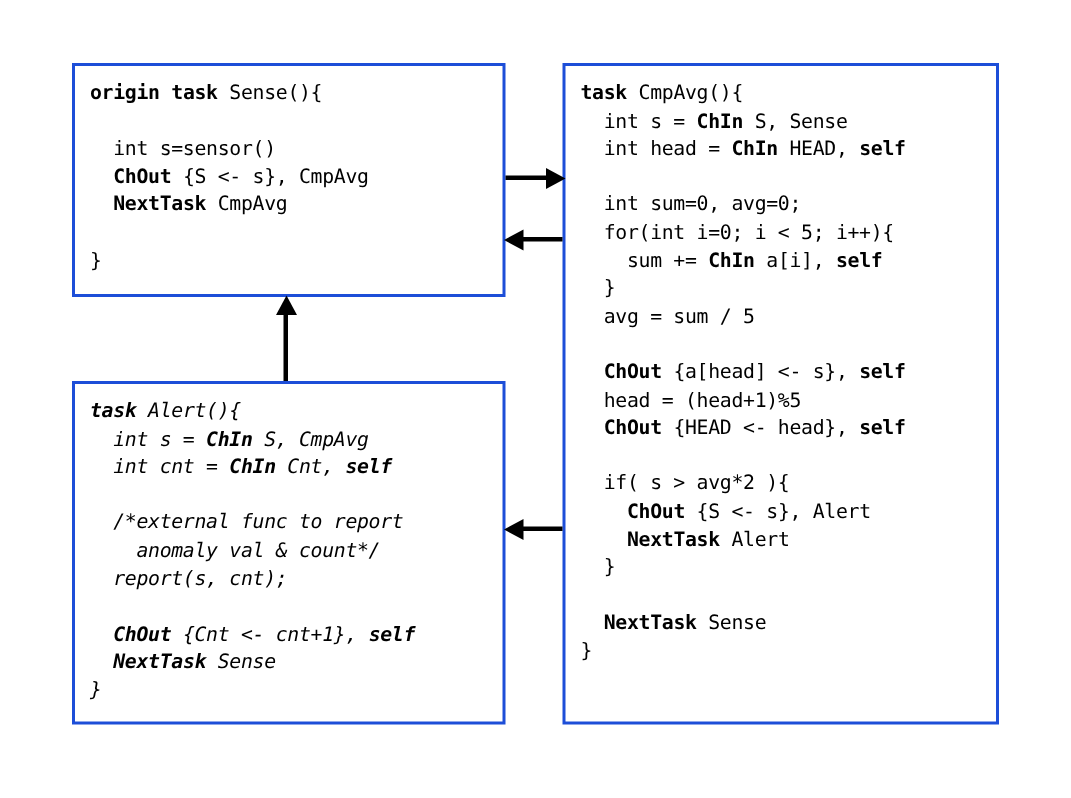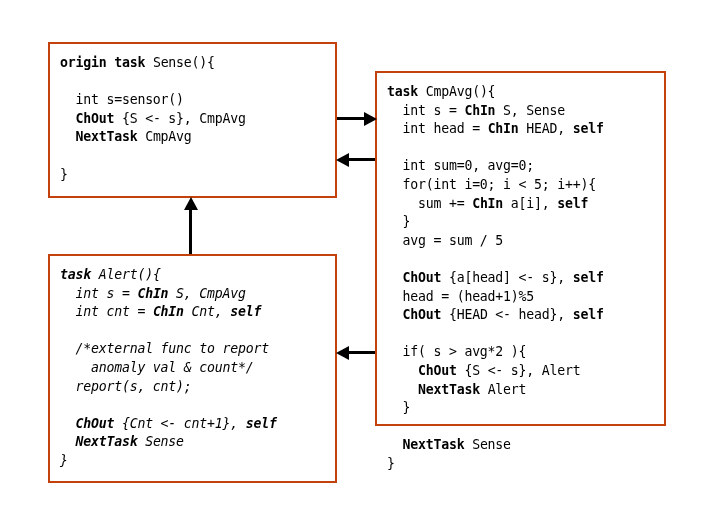--- a/index.html
+++ b/index.html
@@ -11,38 +11,38 @@
     position: relative;
     width: 714px;
     height: 532px;
     background: #ffffff;
     overflow: hidden;
     font-family: "DejaVu Sans Mono", "Liberation Mono", monospace;
   }
   .task-box {
     position: absolute;
     box-sizing: border-box;
-    border: 2px solid #c2410c;
+    border: 2px solid #1d4ed8;
     background: #ffffff;
     padding: 10px 10px 8px 10px;
   }
   .code {
     margin: 0;
     font-family: "DejaVu Sans Mono", "Liberation Mono", monospace;
     font-size: 13.2px;
     line-height: 18.6px;
     color: #000000;
     white-space: pre;
     letter-spacing: -0.2px;
   }
   .code b { font-weight: bold; }
 
   #box-sense   { left: 48px;  top: 42px;  width: 289px; height: 156px; }
   #box-alert   { left: 48px;  top: 254px; width: 289px; height: 229px; font-style: italic; }
-  #box-cmpavg  { left: 375px; top: 42px;  width: 291px; height: 355px; margin-top: 29px; }
+  #box-cmpavg  { left: 375px; top: 42px;  width: 291px; height: 441px; }
 
   .connector { position: absolute; }
   .conn-line-h {
     position: absolute;
     height: 3px;
     background: #000000;
   }
   .conn-line-v {
     position: absolute;
     width: 3px;

